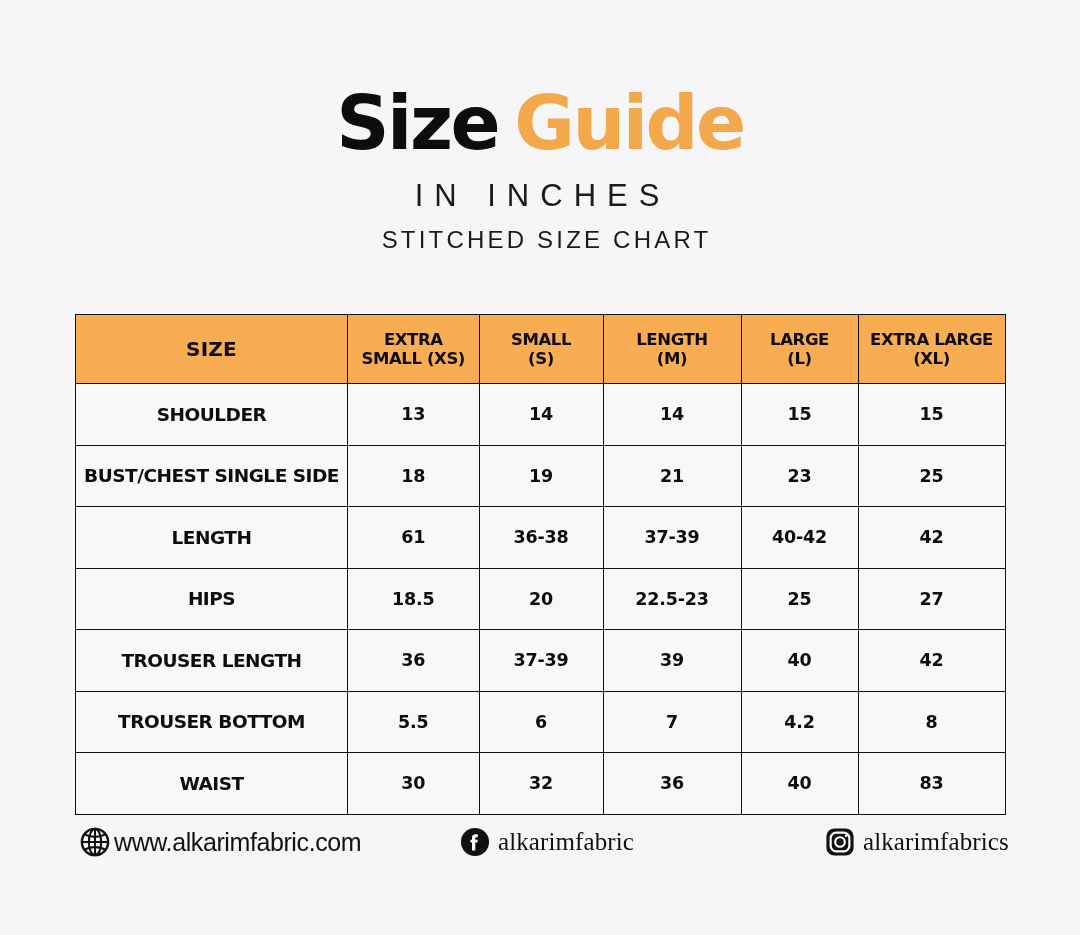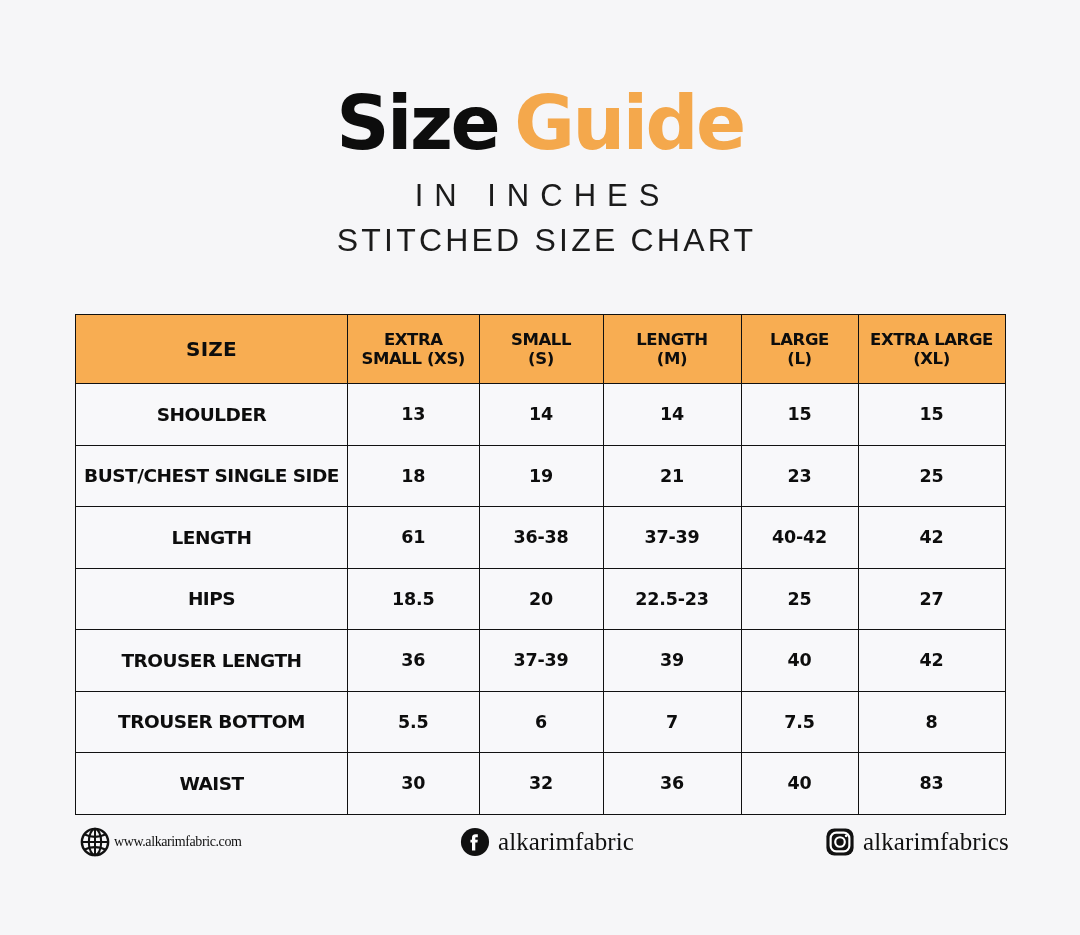--- a/index.html
+++ b/index.html
@@ -48,21 +48,21 @@
     font-size: 31px;
     line-height: 40px;
     letter-spacing: 11px;
     color: #1b1b1b;
     margin-top: 14px;
     padding-left: 5px;
   }
   .sub-title-2 {
     font-family: "Liberation Sans", sans-serif;
     font-weight: 300;
-    font-size: 32px;
+    font-size: 24px;
     line-height: 44px;
     letter-spacing: 3.2px;
     color: #1b1b1b;
     margin-top: 2px;
     padding-left: 13px;
   }
 
   
   .size-table {
     position: absolute;
@@ -134,24 +134,24 @@
     display: block;
     flex: 0 0 auto;
     line-height: 0;
   }
   .footer-text {
     font-size: 19px;
     color: #111111;
     white-space: nowrap;
   }
   .footer-text.sans {
-    font-family: Liberation Serif, serif;
+    font-family: Liberation Sans, sans-serif;
     font-weight: 400;
     letter-spacing: -0.4px;
-    font-size: 14px;
+    font-size: 25px;
   }
   .footer-text.serif {
     font-family: "Liberation Serif", serif;
     font-weight: 400;
     font-size: 25px;
     letter-spacing: 0.1px;
     padding-left: 4px;
   }
 </style>
 </head>
@@ -240,21 +240,21 @@
         <td>37-39</td>
         <td>39</td>
         <td>40</td>
         <td>42</td>
       </tr>
       <tr>
         <td class="row-label">TROUSER BOTTOM</td>
         <td>5.5</td>
         <td>6</td>
         <td>7</td>
-        <td>7.5</td>
+        <td>4.2</td>
         <td>8</td>
       </tr>
       <tr>
         <td class="row-label">WAIST</td>
         <td>30</td>
         <td>32</td>
         <td>36</td>
         <td>40</td>
         <td>83</td>
       </tr>

